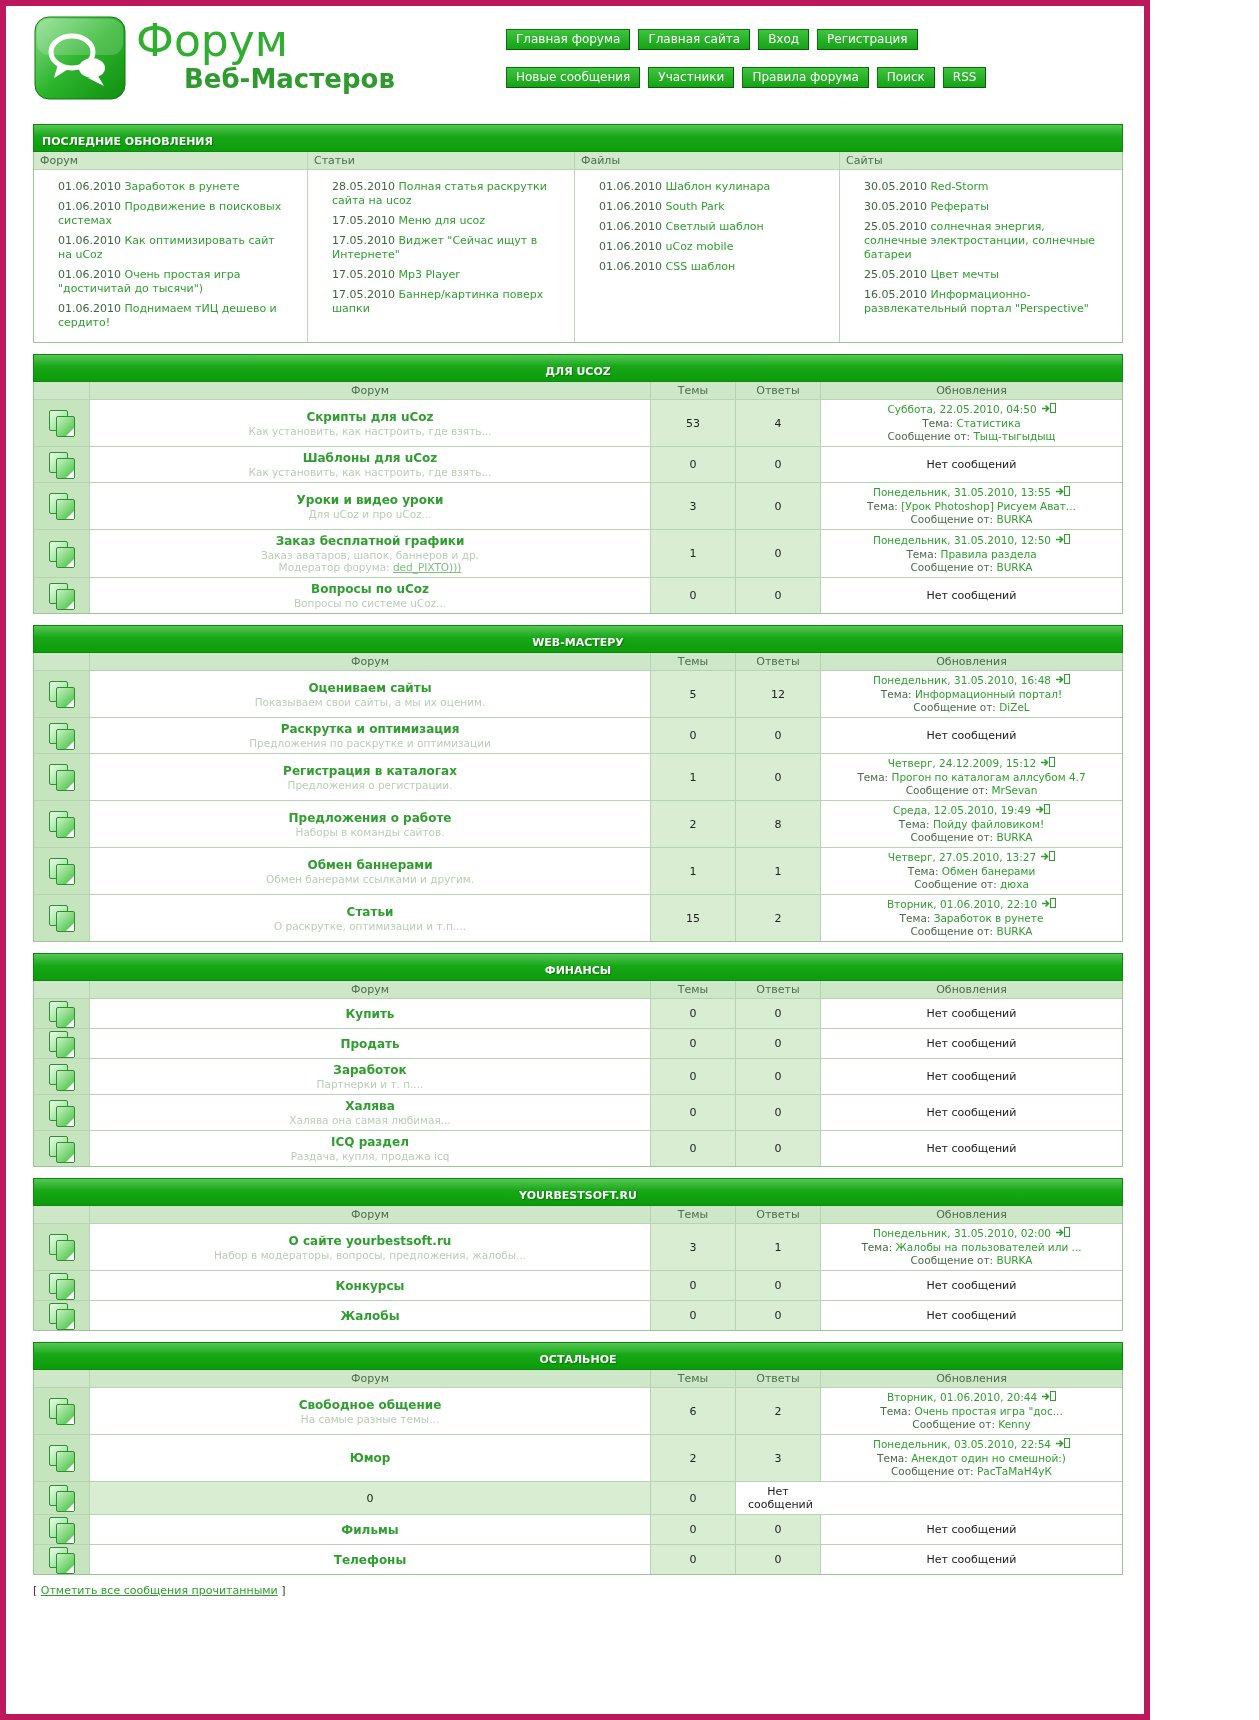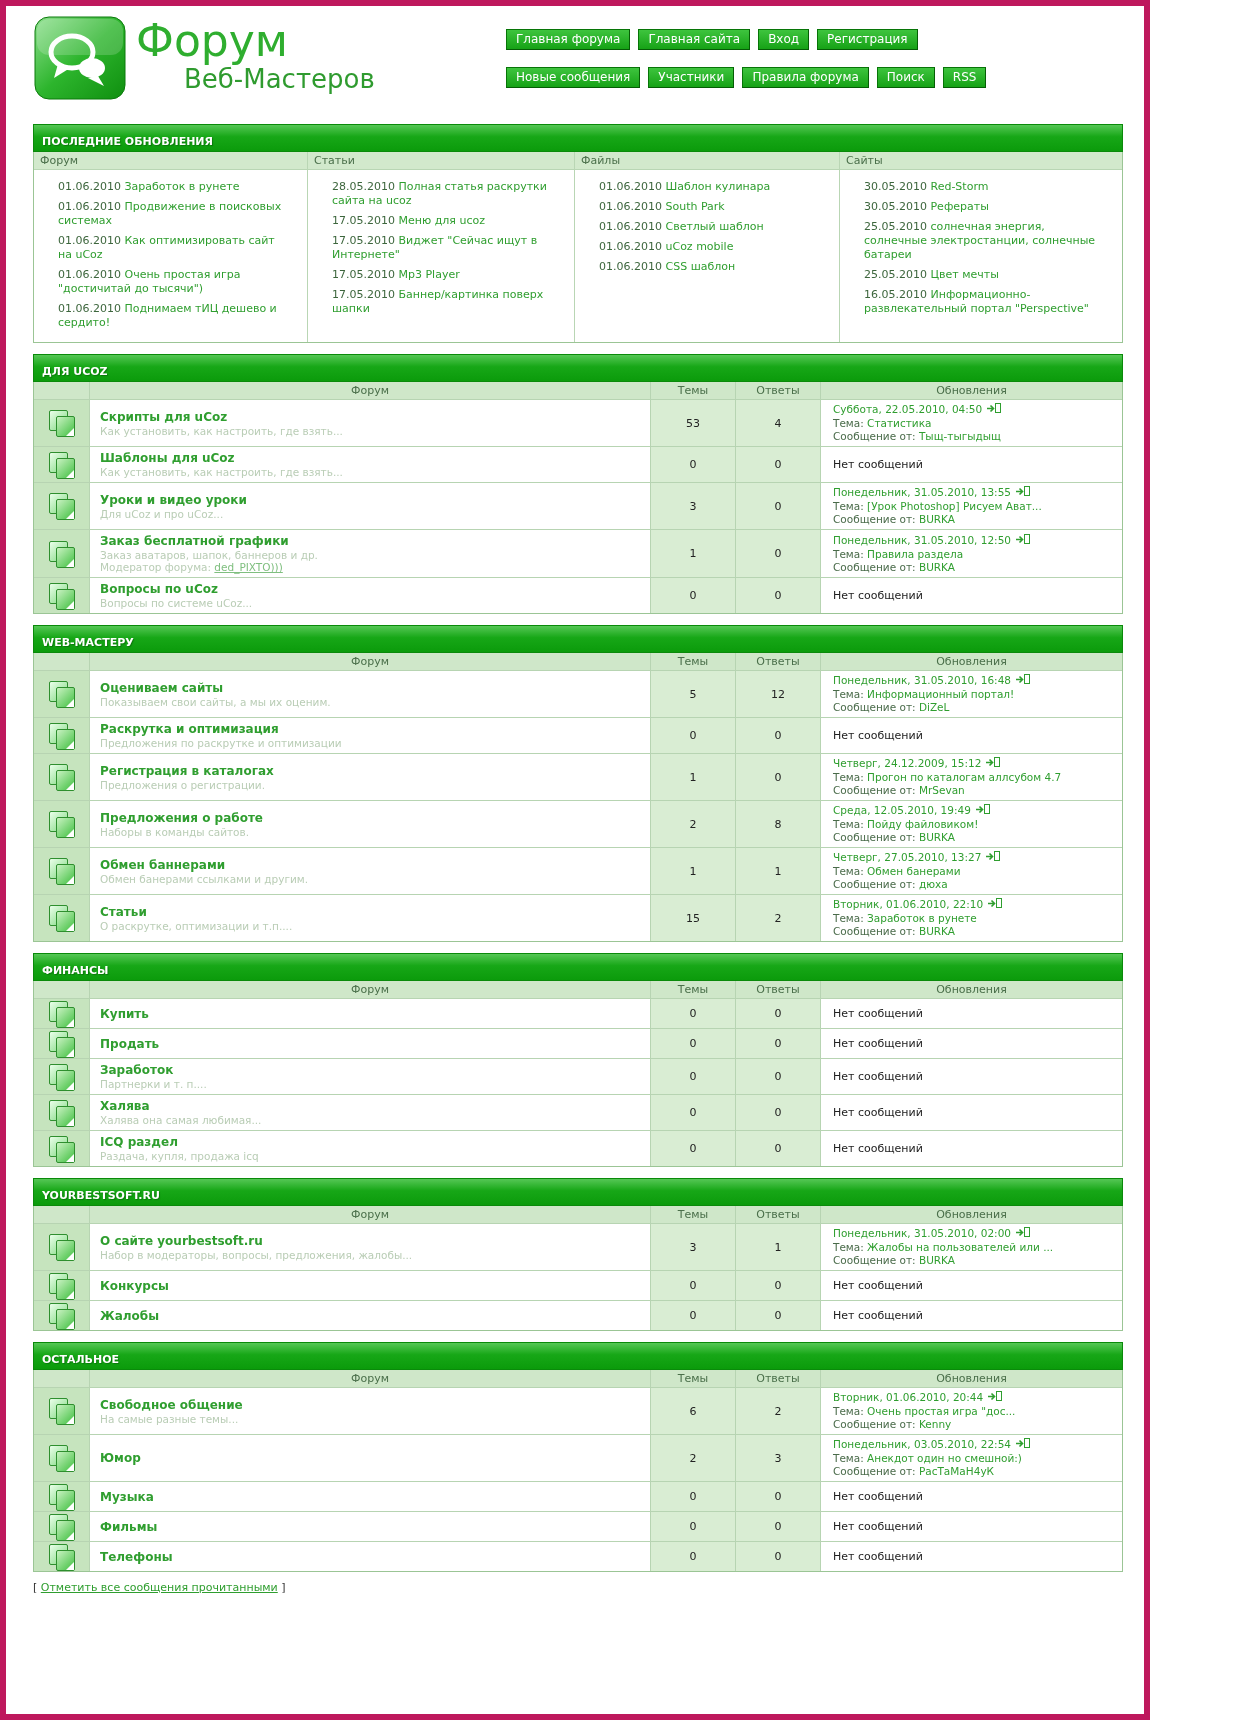--- a/index.html
+++ b/index.html
@@ -3,42 +3,42 @@
 <meta charset="utf-8">
 <style>
   html,body{margin:0;padding:0;background:#fff;}
   .page{width:1150px;height:1720px;box-sizing:border-box;border:6px solid #be185d;background:#fff;
         position:relative;overflow:hidden;font-family:"DejaVu Sans","Liberation Sans",sans-serif;}
   
   .header{position:relative;height:112px;}
   .logo{position:absolute;left:28px;top:10px;}
   .titleblock{position:absolute;left:130px;top:12px;}
   .title{font-size:44px;color:#2fae2f;line-height:46px;}
-  .subtitle{font-size:26px;color:#2f9b2f;margin-left:48px;line-height:30px;}
+  .subtitle{font-size:26px;color:#2f9b2f;margin-left:48px;line-height:30px;font-weight:bold;}
   .nav{position:absolute;left:500px;top:22px;width:700px;}
   .nav-row{margin-bottom:16px;}
   .nav-btn{display:inline-block;background:linear-gradient(180deg,#3ec43e,#16a216);border:1px solid #077507;
            border-right-color:#055d05;border-bottom-color:#055d05;color:#fff;font-size:12px;
            padding:2px 9px 3px;margin-right:8px;text-decoration:none;cursor:pointer;}
   
   .content{width:1090px;margin:6px 0 0 27px;}
   .bar{background:linear-gradient(180deg,#55c755 0%,#17a717 45%,#0b9b0b 100%);border:1px solid #0a8a0a;
        color:#fff;font-size:11px;font-weight:bold;height:18px;line-height:18px;padding:8px 8px 0;
        text-shadow:1px 1px 1px rgba(0,70,0,.45);}
   a{cursor:pointer;}
   
   .updates-table{display:grid;grid-template-columns:273px 267px 265px 1fr;border:1px solid #9bc595;border-top:none;}
   .u-col.bl{border-left:1px solid #b9d6b4;}
   .u-head{background:#d2e9cc;border-bottom:1px solid #b9d6b4;color:#4a6f4a;font-size:11px;padding:2px 6px;}
   .u-body{padding:4px 6px 6px;}
   .u-item{font-size:11px;line-height:14px;margin:6px 18px;}
   .u-date{color:#3d663d;}
   .u-link{color:#2f9e2f;text-decoration:none;}
   
-  .section{margin-top:11px;}
+  .section{margin-top:11px;text-align:center;}
   .ftable{border:1px solid #9bc595;border-top:none;}
   .frow{display:grid;grid-template-columns:55px 1fr 85px 85px 302px;min-height:29px;}
   .frow + .frow{border-top:1px solid #b7d4b2;}
   .fcell + .fcell{border-left:1px solid #b7d4b2;}
   .fhead{min-height:17px;}
   .fhead .fcell{background:#cfe7c9;color:#4a6f4a;font-size:11px;display:flex;align-items:center;}
   .fhead .ncol,.fhead .ucol{padding:1px 10px;}
   .fhead .numcol{justify-content:center;}
   .icol{background:#c6e4be;display:flex;align-items:center;justify-content:center;}
   .numcol{background:#d9edd3;display:flex;align-items:center;justify-content:center;font-size:11px;color:#222;}
@@ -615,23 +615,20 @@
                 <div class="uline"><span class="ulabel">Сообщение от: </span><a class="uval">РасТаМаН4уК</a></div>
               </div>
             </div>
             <div class="frow">
               <div class="fcell icol">
                 <span class="ficon">
                   <span class="p1"></span>
                   <span class="p2"></span>
                 </span>
               </div>
-              <div class="fcell ncol">
-                <a class="fname">Музыка</a>
-              </div>
               <div class="fcell numcol">0</div>
               <div class="fcell numcol">0</div>
               <div class="fcell ucol">
                 <span class="nomsg">Нет сообщений</span>
               </div>
             </div>
             <div class="frow">
               <div class="fcell icol">
                 <span class="ficon">
                   <span class="p1"></span>

